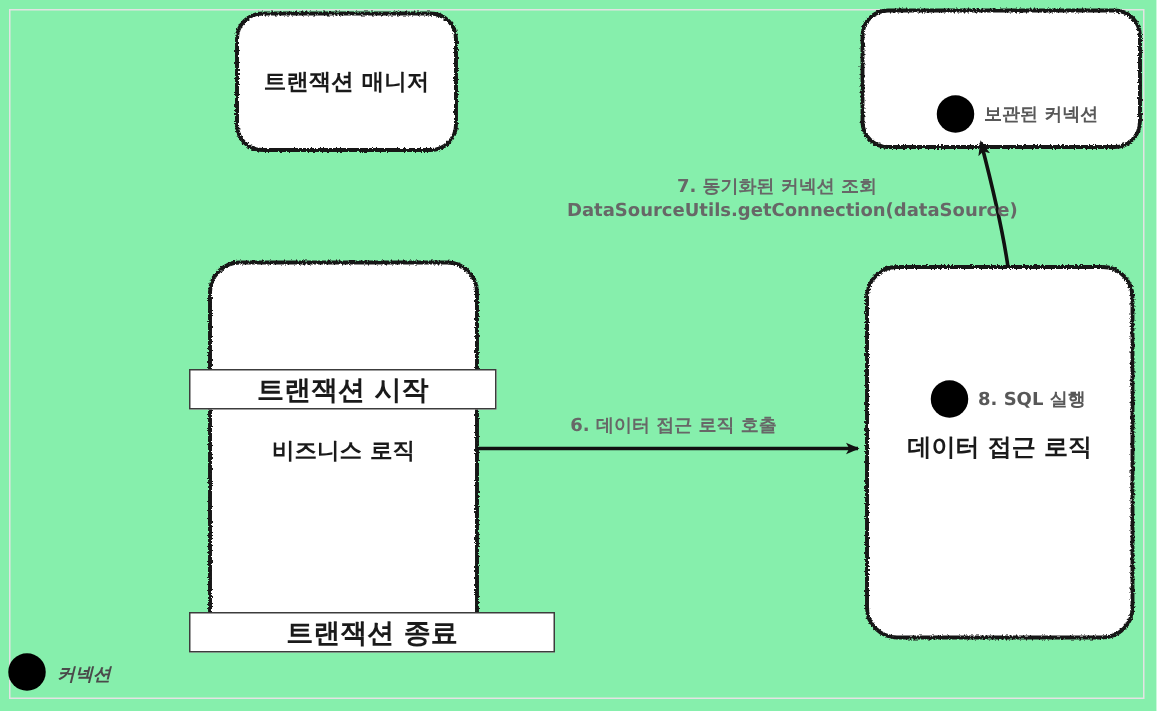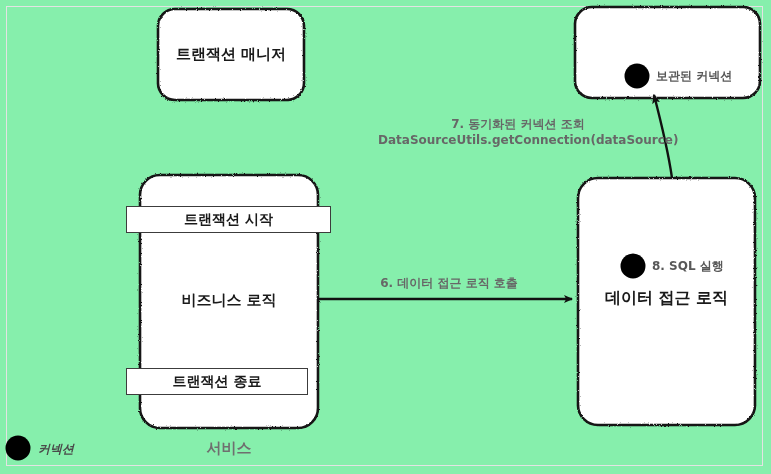--- a/index.html
+++ b/index.html
@@ -52,25 +52,26 @@
     white-space: nowrap;
     line-height: 1.2;
   }
   .bar-label {
     position: absolute;
     display: flex;
     align-items: center;
     justify-content: center;
     color: #1a1a1a;
     font-weight: 700;
-    font-size: 14px;
+    font-size: 18px;
     white-space: nowrap;
     box-sizing: border-box;
     background: #ffffff;
     border: 1px solid #3c3c3c;
+    margin-top: 40px;
   }
   .edge-label {
     position: absolute;
     text-align: center;
     color: #676767;
     font-weight: 700;
     font-size: 12px;
     white-space: nowrap;
     line-height: 1.35;
   }
@@ -149,31 +150,30 @@
 
   <div class="node-label txmgr-title" style="left:158px; top:45px; width:146px;">트랜잭션 매니저</div>
 
 
   <div class="node-label biz-title" style="left:140px; top:291px; width:178px;">비즈니스 로직</div>
 
   <div class="node-label dal-title" style="left:578px; top:288px; width:177px;">데이터 접근 로직</div>
 
   <div class="bar-label" style="left:126px; top:206px; width:205px; height:27px;">트랜잭션 시작</div>
 
-  <div class="bar-label" style="left:126px; top:368px; width:182px; height:27px;">트랜잭션 종료</div>
+  <div class="bar-label" style="left:126px; top:368px; width:244px; height:27px;">트랜잭션 종료</div>
 
   <div class="edge-label" style="left:325px; top:275px; width:248px;">6. 데이터 접근 로직 호출</div>
 
   <div class="edge-label" style="left:378px; top:116px; width:280px;">
     <div>7. 동기화된 커넥션 조회</div>
     <div>DataSourceUtils.getConnection(dataSource)</div>
   </div>
 
   <div class="dot-label" style="left:656px; top:69px;">보관된 커넥션</div>
 
   <div class="dot-label" style="left:652px; top:259px;">8. SQL 실행</div>
 
-  <div class="lane-caption" style="left:140px; top:439px; width:178px;">서비스</div>
 
 
   <div class="legend-label" style="left:38px; top:441px;">커넥션</div>
 
 </div>
 
 </body></html>

